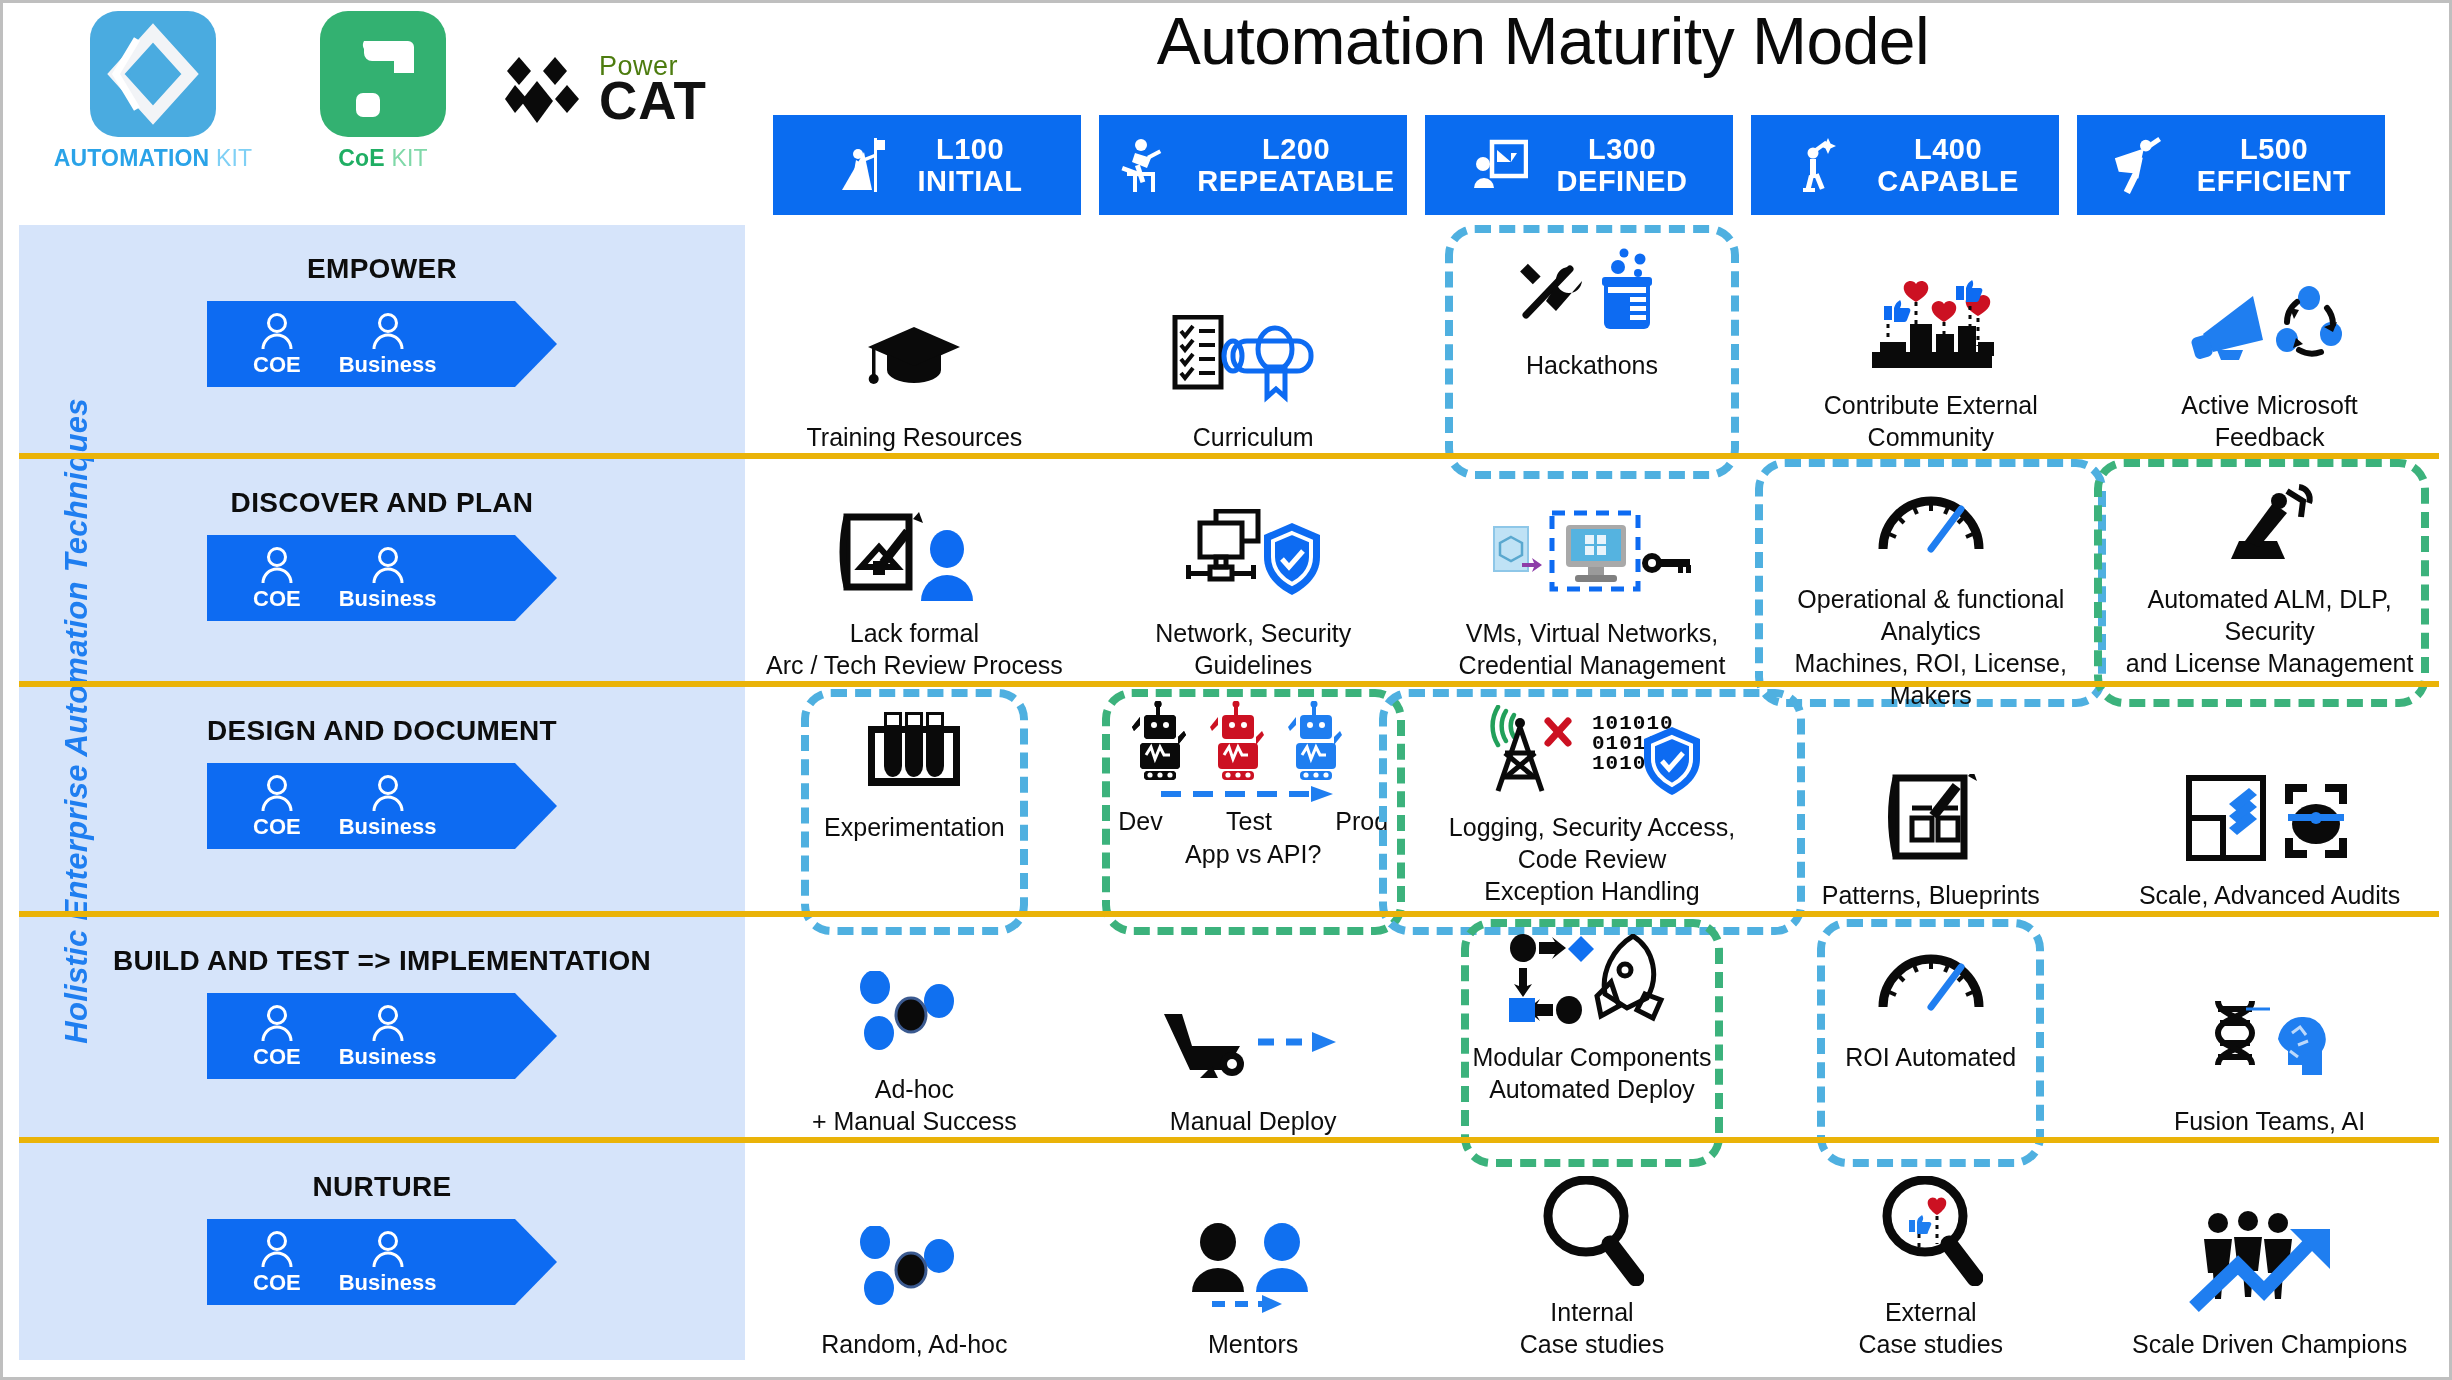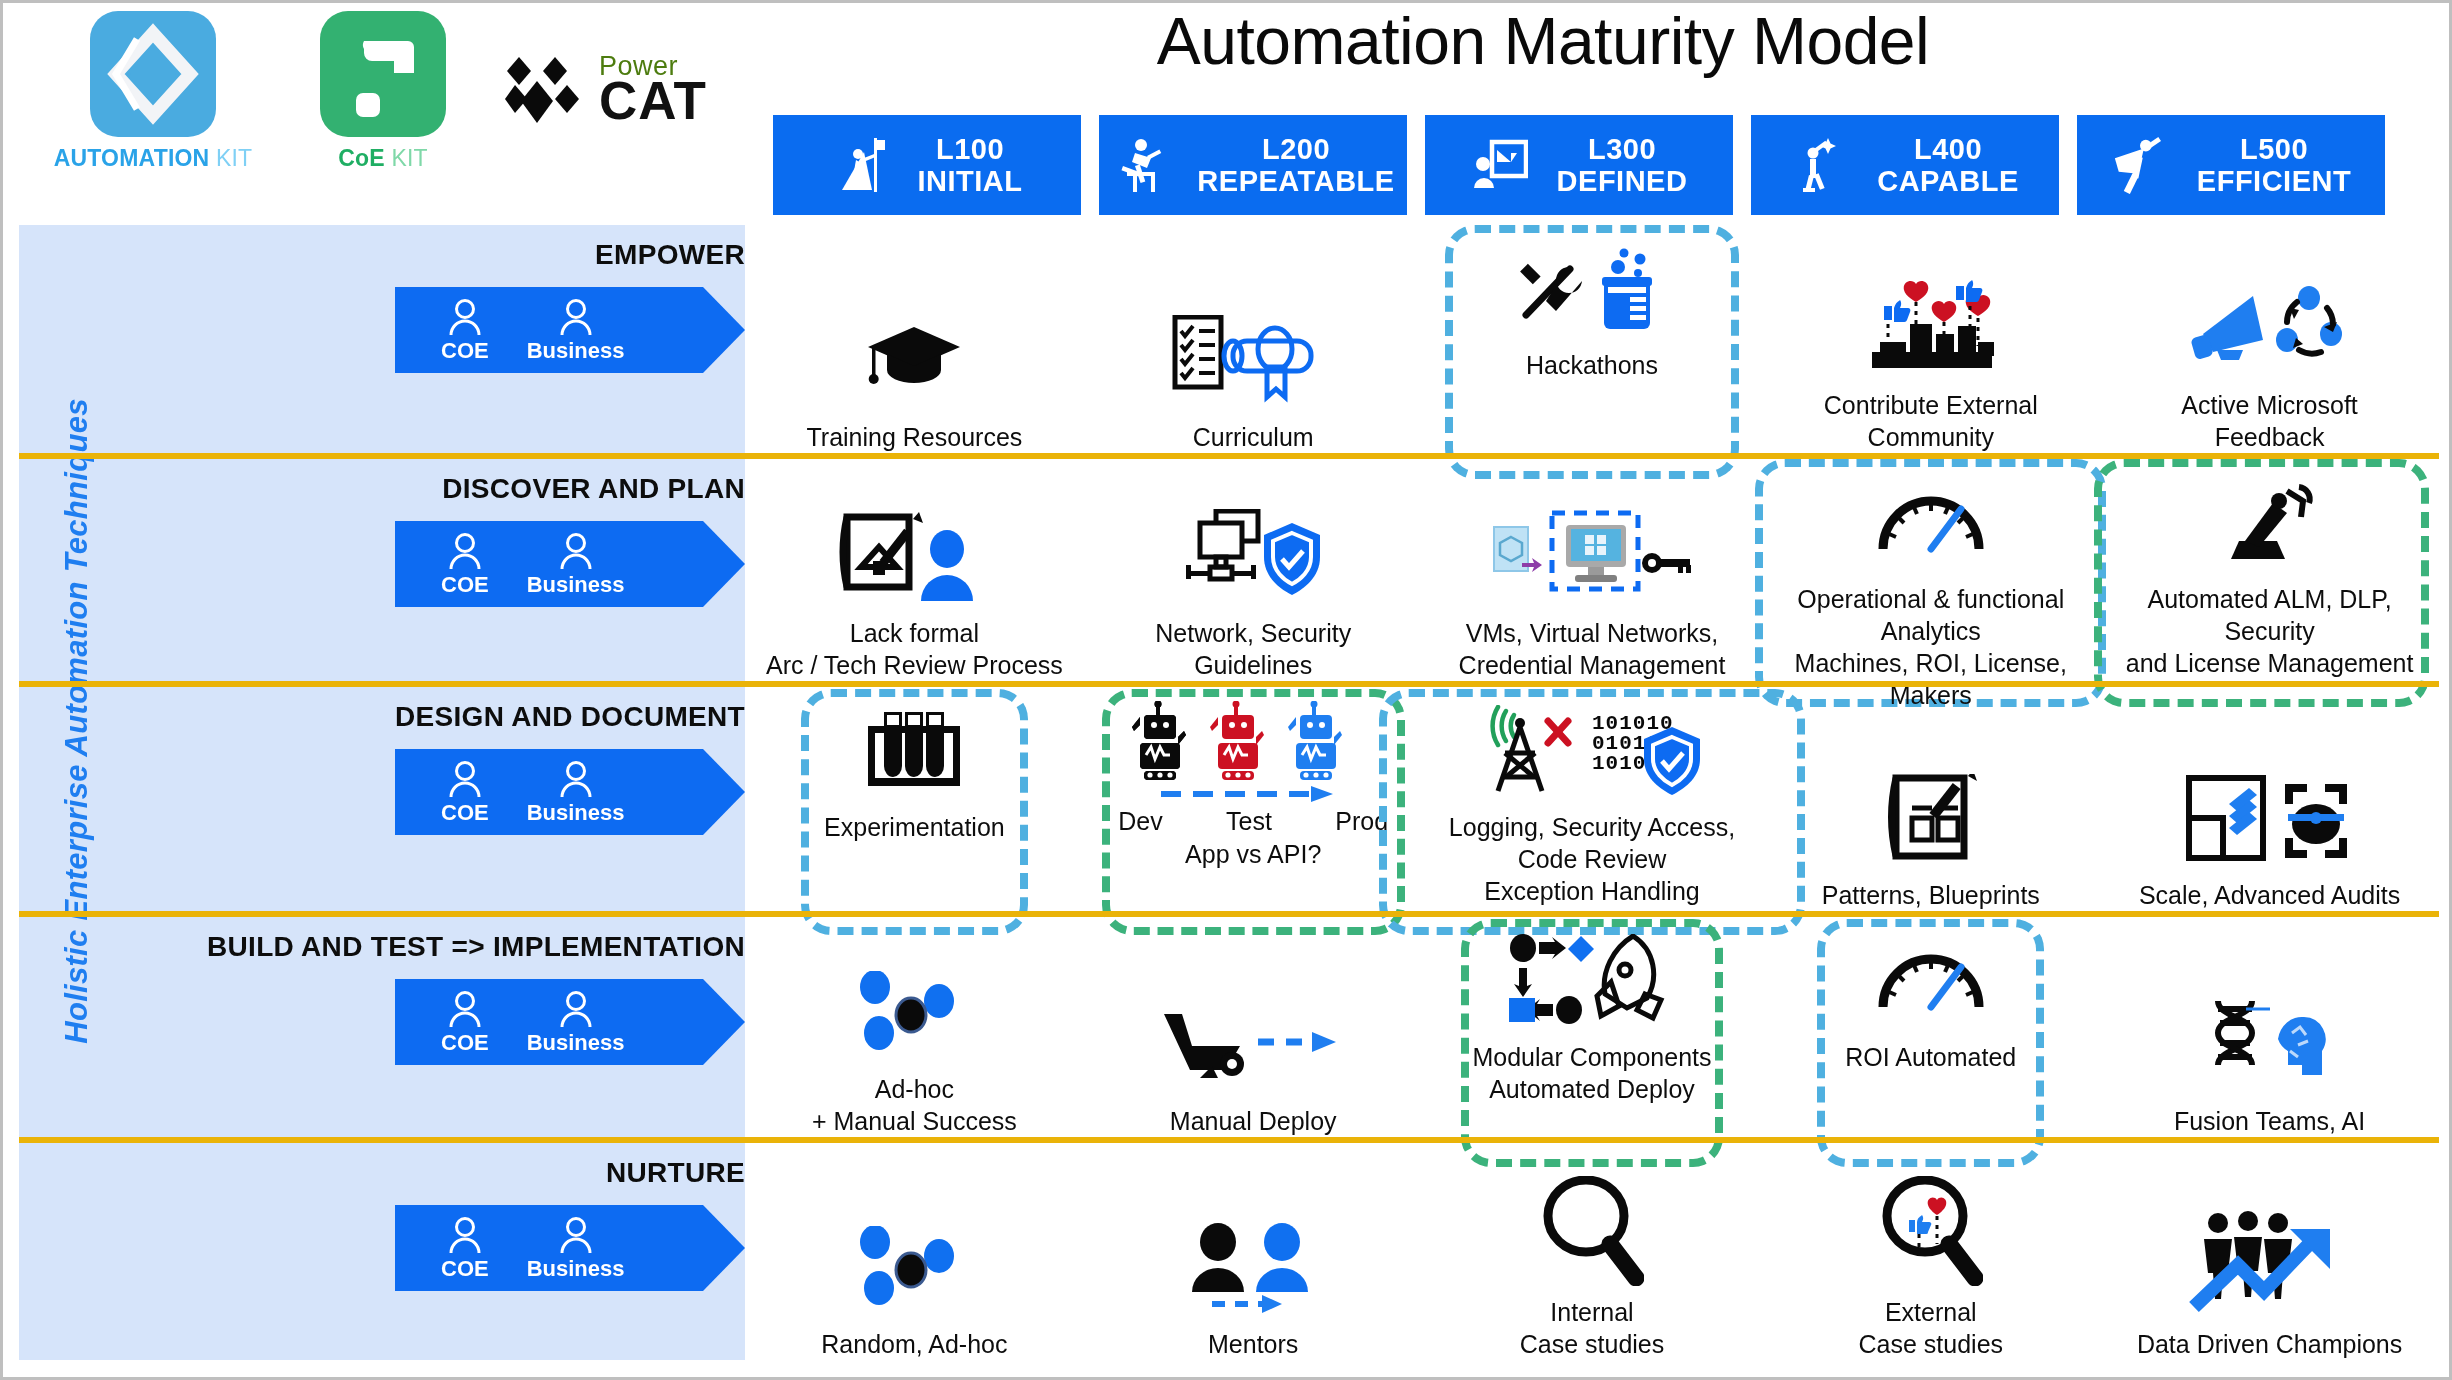--- a/index.html
+++ b/index.html
@@ -67,22 +67,22 @@
     font-size: 31px; font-style: italic; font-weight: bold;
     color: #1f7ef0; letter-spacing: .3px;
   }
 
   .rows { position: absolute; left: 0; top: 0; width: 2420px; }
   .row { position: relative; width: 2420px; display: flex; }
   .row + .row { border-top: 6px solid #eab308; }
 
   .rowhead {
     width: 726px; flex: 0 0 726px; position: relative;
-    display: flex; flex-direction: column; align-items: flex-end; justify-content: flex-start;
-    padding-top: 14px;
+    display: flex; flex-direction: column; align-items: center; justify-content: flex-start;
+    padding-top: 28px;
   }
   .rowhead .rh-title {
     font-size: 28px; font-weight: bold; color: #0d0d0d; letter-spacing: .3px;
     text-align: center; white-space: nowrap;
   }
   .chev { position: relative; margin-top: 16px; width: 350px; height: 86px; }
   .chev-body {
     position: absolute; inset: 0; background: #0d6bf2;
     clip-path: polygon(0 0, 88% 0, 100% 50%, 88% 100%, 0 100%);
     display: flex; align-items: center; justify-content: flex-start; gap: 38px;
@@ -974,21 +974,21 @@
                   <path d="M18 28 h28 l-4 34 h-5 l-2 26 h-6 l-2 -26 h-5z"></path>
                   <circle cx="62" cy="10" r="10"></circle>
                   <path d="M48 26 h28 l-4 34 h-5 l-2 26 h-6 l-2 -26 h-5z"></path>
                   <circle cx="92" cy="12" r="10"></circle>
                   <path d="M78 28 h28 l-4 34 h-5 l-2 26 h-6 l-2 -26 h-5z"></path>
                 </g>
                 <path d="M8 96 L52 54 L78 80 L128 28" fill="none" stroke="#1f7ef0" stroke-width="14" stroke-linejoin="miter"></path>
                 <path d="M104 18 h40 v40 l-14 -14 l-14 -14z" fill="#1f7ef0"></path>
               </svg>
             </div>
-            <div class="caption">Data Driven Champions</div>
+            <div class="caption">Scale Driven Champions</div>
           </div>
 
         </div>
       </div>
 
     </div>
   </div>
 </div>
 
 </body></html>

